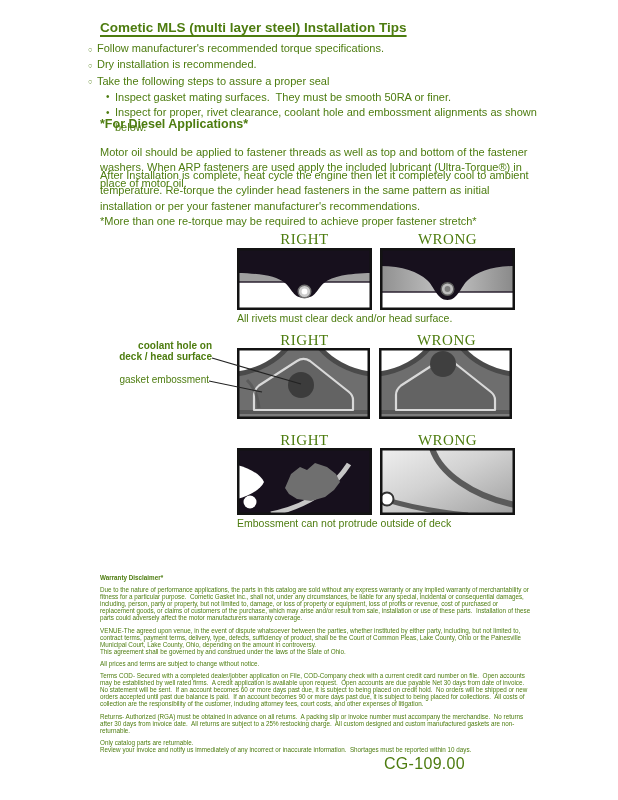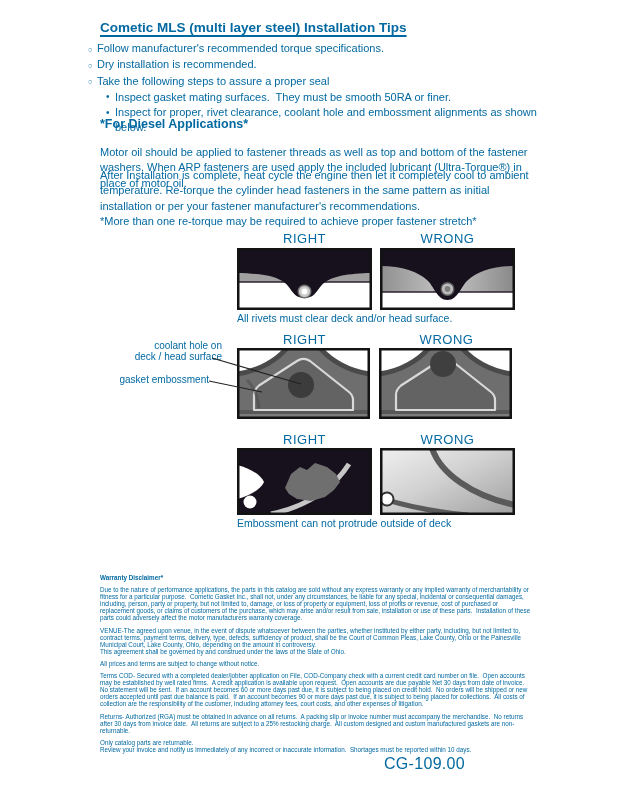--- a/index.html
+++ b/index.html
@@ -1,29 +1,29 @@
 <!DOCTYPE html>
 <html><head>
 <meta charset="utf-8">
 <style>
   html,body{margin:0;padding:0;background:#ffffff;}
   #page{position:relative;width:618px;height:800px;background:#ffffff;overflow:hidden;
-        font-family:"Liberation Sans", sans-serif;color:#0369a1;}
+        font-family:"Liberation Sans", sans-serif;color:#4d7c0f;}
   .abs{position:absolute;}
   .txt{white-space:pre-wrap;}
   #title{left:100px;top:20px;width:440px;font-size:13.5px;font-weight:bold;
          text-decoration:underline;text-underline-offset:3px;text-decoration-thickness:1.5px;}
   #bullets{left:88px;top:41px;width:470px;font-size:11px;}
   .b-line{display:flex;line-height:14.8px;}
   .b-line .marker{width:9px;flex:0 0 9px;font-size:7.5px;padding-top:1.5px;}
   .b-sub{margin-left:18px;}
   .b-sub .marker{font-size:10px;padding-top:0.5px;}
   #diesel-heading{left:100px;top:117px;font-size:12.5px;font-weight:bold;}
   .para{left:100px;width:438px;font-size:11px;line-height:15.3px;}
-  .panel-label{font-size:13px;letter-spacing:0.5px;text-align:center;width:135px;}
+  .panel-label{font-size:15px;letter-spacing:0.5px;text-align:center;width:135px;font-family:Liberation Serif, serif;}
   .caption{font-size:10.5px;line-height:12px;}
   .side-label{font-size:10px;line-height:10.5px;text-align:right;}
   .fine-block{left:100px;top:574px;width:433px;}
   .fine{font-size:6.3px;line-height:7.1px;margin:0 0 5px 0;white-space:pre-wrap;}
   .fine.bold{font-weight:bold;}
   .fine.tight{margin-bottom:0;}
   #footer-code{left:372px;top:755px;width:105px;text-align:center;font-size:16px;letter-spacing:0.3px;}
   svg{display:block;}
 </style>
 </head>
@@ -93,21 +93,21 @@
       <circle cx="67.5" cy="41" r="2.9" fill="#7d7d7d"></circle>
       <rect x="1.25" y="1.25" width="132.5" height="59.5" fill="none" stroke="#131313" stroke-width="2.5"></rect>
     </svg>
   </div>
 
   <div class="abs caption txt" style="left:237px;top:312px;">All rivets must clear deck and/or head surface.</div>
 
   <div class="abs panel-label" style="left:237px;top:332px;">RIGHT</div>
   <div class="abs panel-label" style="left:379px;top:332px;">WRONG</div>
 
-  <div class="abs side-label" style="left:100px;top:341px;width:122px;">
+  <div class="abs side-label" style="left:90px;top:341px;width:122px;font-weight:bold;">
     <div>coolant hole on</div>
     <div>deck / head surface</div>
   </div>
   <div class="abs side-label" style="left:90px;top:375px;width:119px;">gasket embossment</div>
 
   <div class="abs" style="left:237px;top:348px;">
     <svg width="133" height="71" viewBox="0 0 133 71">
       <rect x="0" y="0" width="133" height="71" fill="#6e6e6e"></rect>
       <path d="M0,0 H50 C40,12 22,23 0,26 Z" fill="#ffffff"></path>
       <path d="M133,0 H83 C93,12 111,23 133,26 Z" fill="#ffffff"></path>

